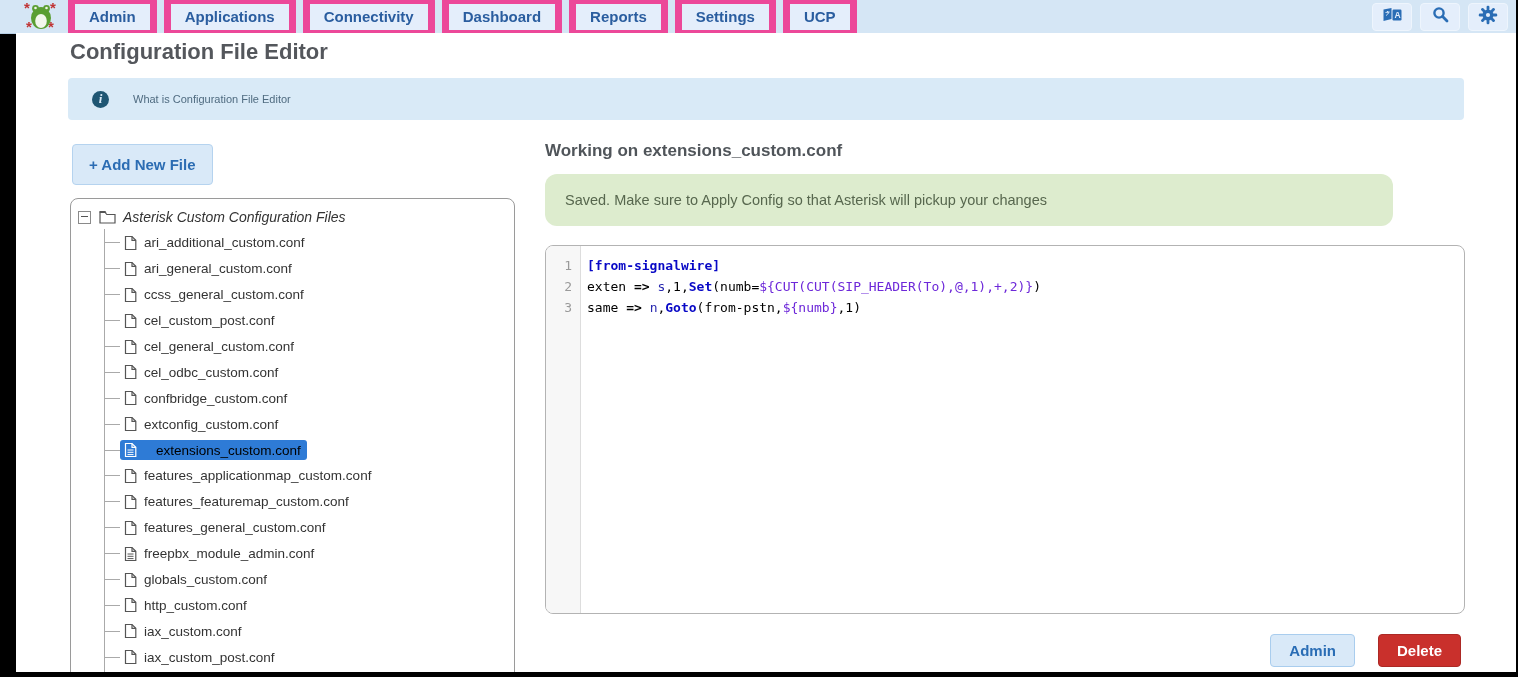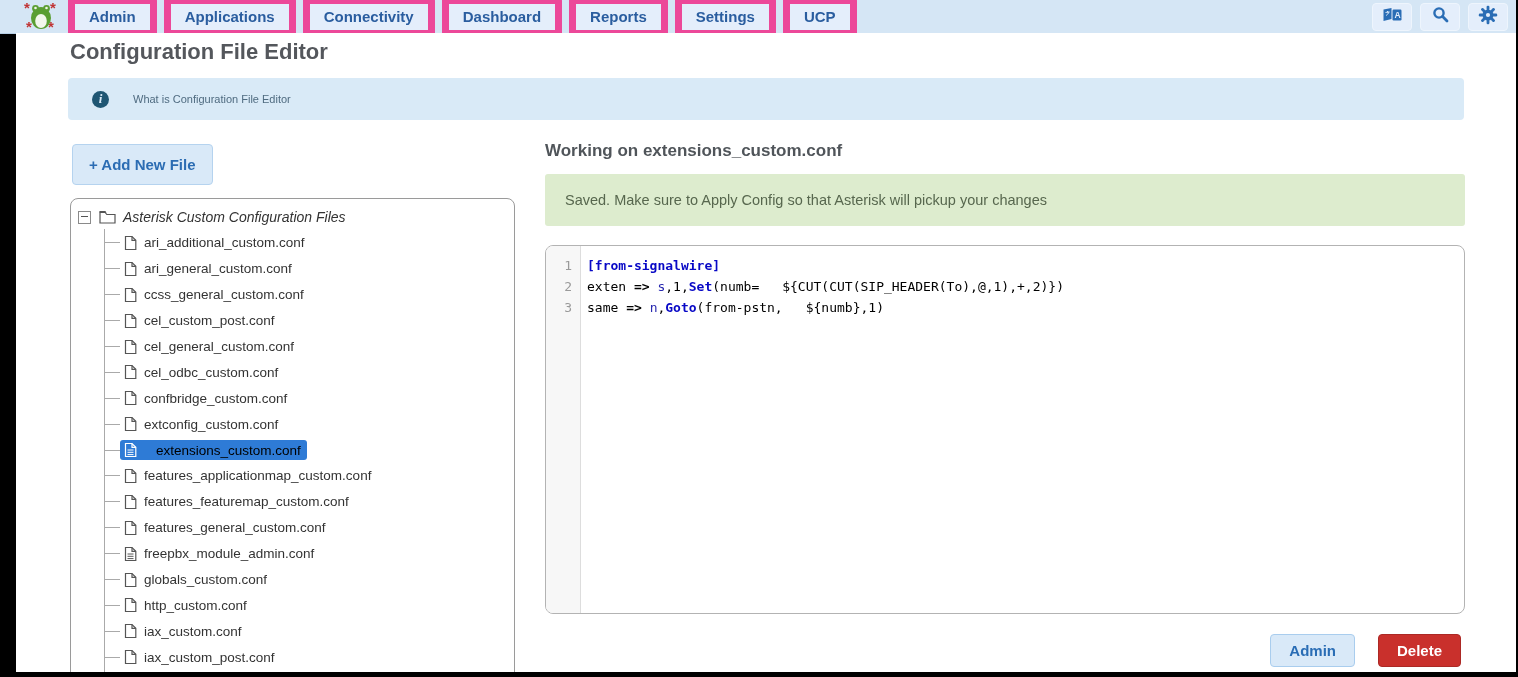--- a/index.html
+++ b/index.html
@@ -73,22 +73,22 @@
   .tree-item .fname{margin-left:7px;font-size:13.5px;color:#333;white-space:nowrap;}
   .tree-row.selected .tree-item{background:#2e7bd6;color:#fff;}
   .tree-row.selected .fname{color:#000000;margin-left:19px;}
   .tree-item svg{display:block;}
   
   .work-heading{
     position:absolute;left:529px;top:108px;
     font-size:17px;font-weight:bold;color:#50555a;
   }
   .alert-success{
-    position:absolute;left:529px;top:141px;width:920px;height:52px;
-    background:#ddecce;border-radius:3px;display:flex;align-items:center;
+    position:absolute;left:529px;top:141px;width:848px;height:52px;
+    background:#ddecce;border-radius:12px;display:flex;align-items:center;
     font-size:14.5px;color:#57674e;box-sizing:border-box;padding-left:20px;
   }
   .editor{
     position:absolute;left:529px;top:212px;width:918px;height:367px;
     border:1px solid #b3b3b3;border-radius:8px;background:#fff;overflow:hidden;
     display:flex;
   }
   .gutter{
     width:35px;background:#f7f7f7;border-right:1px solid #ddd;flex:0 0 auto;
     padding-top:9px;box-sizing:border-box;
@@ -99,21 +99,21 @@
   }
   .code-area{flex:1;padding:9px 0 0 6px;cursor:text;}
   .code-line{
     height:21px;line-height:21px;white-space:pre;
     font-family:"DejaVu Sans Mono", monospace;font-size:13px;color:#000;
   }
   .seg-plain{color:#000;}
   .seg-arrow{color:#000;font-weight:bold;}
   .seg-atom{color:#2a2ab0;}
   .seg-app{color:#0808c6;font-weight:bold;}
-  .seg-var{color:#000000;margin-left:23px;}
+  .seg-var{color:#6d28d9;}
   .btn-row{position:absolute;left:529px;top:601px;width:920px;height:31px;}
   .save-btn{
     position:absolute;right:110px;top:0;height:31px;padding:0 18px;
     background:#d9e9f8;border:1px solid #a9cdee;border-radius:4px;
     color:#2a6db5;font-weight:bold;font-size:15px;cursor:pointer;
     display:flex;align-items:center;
   }
   .delete-btn{
     position:absolute;right:4px;top:0;height:31px;padding:0 18px;
     background:#c9302c;border:1px solid #ac2925;border-radius:4px;

